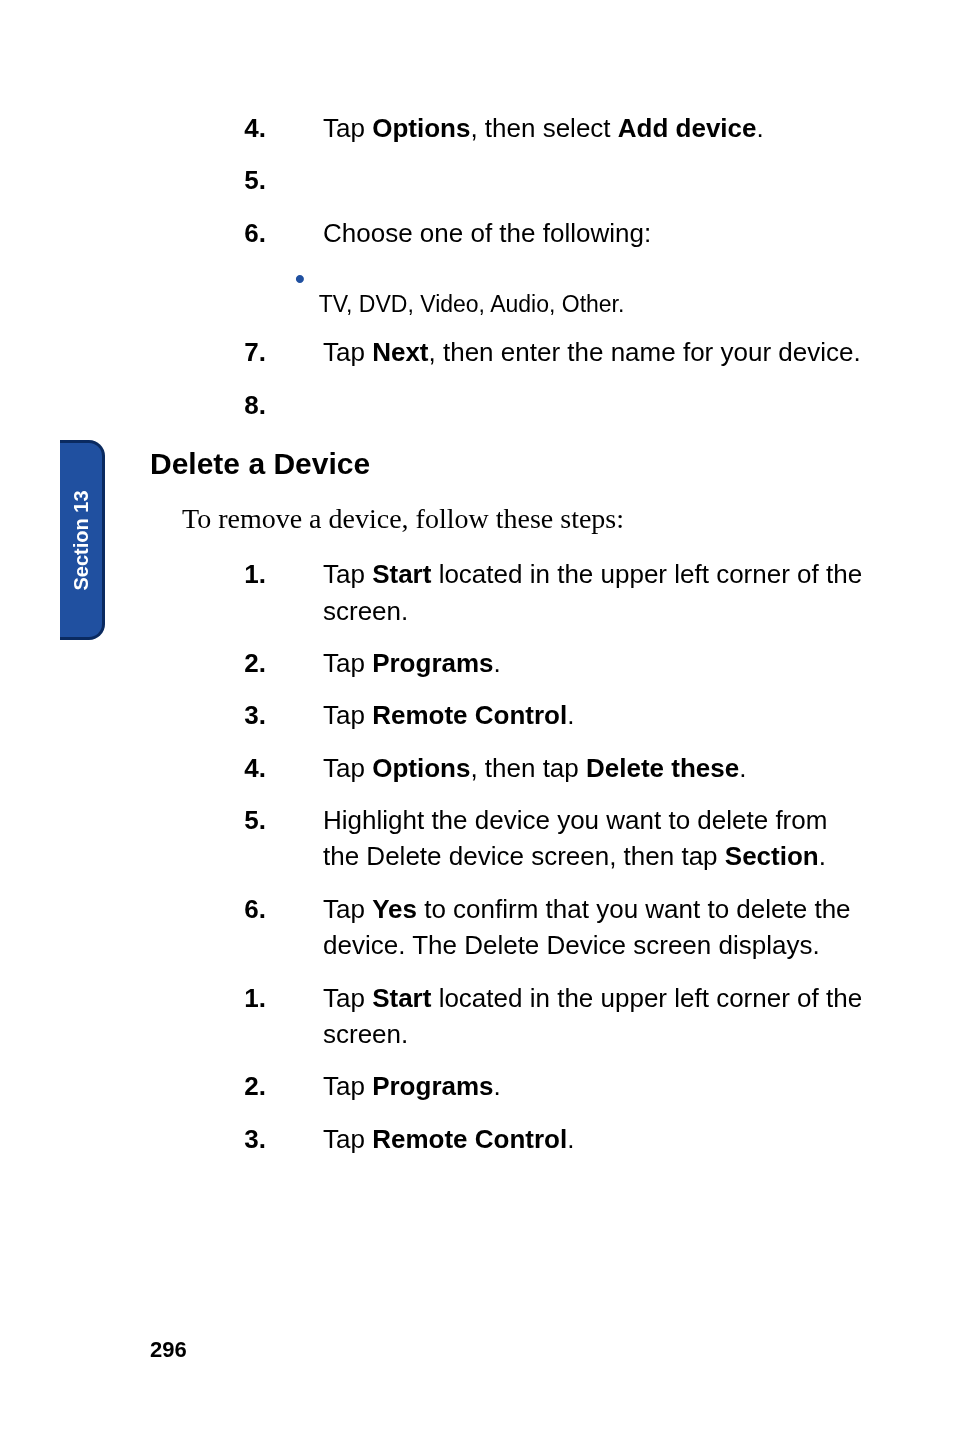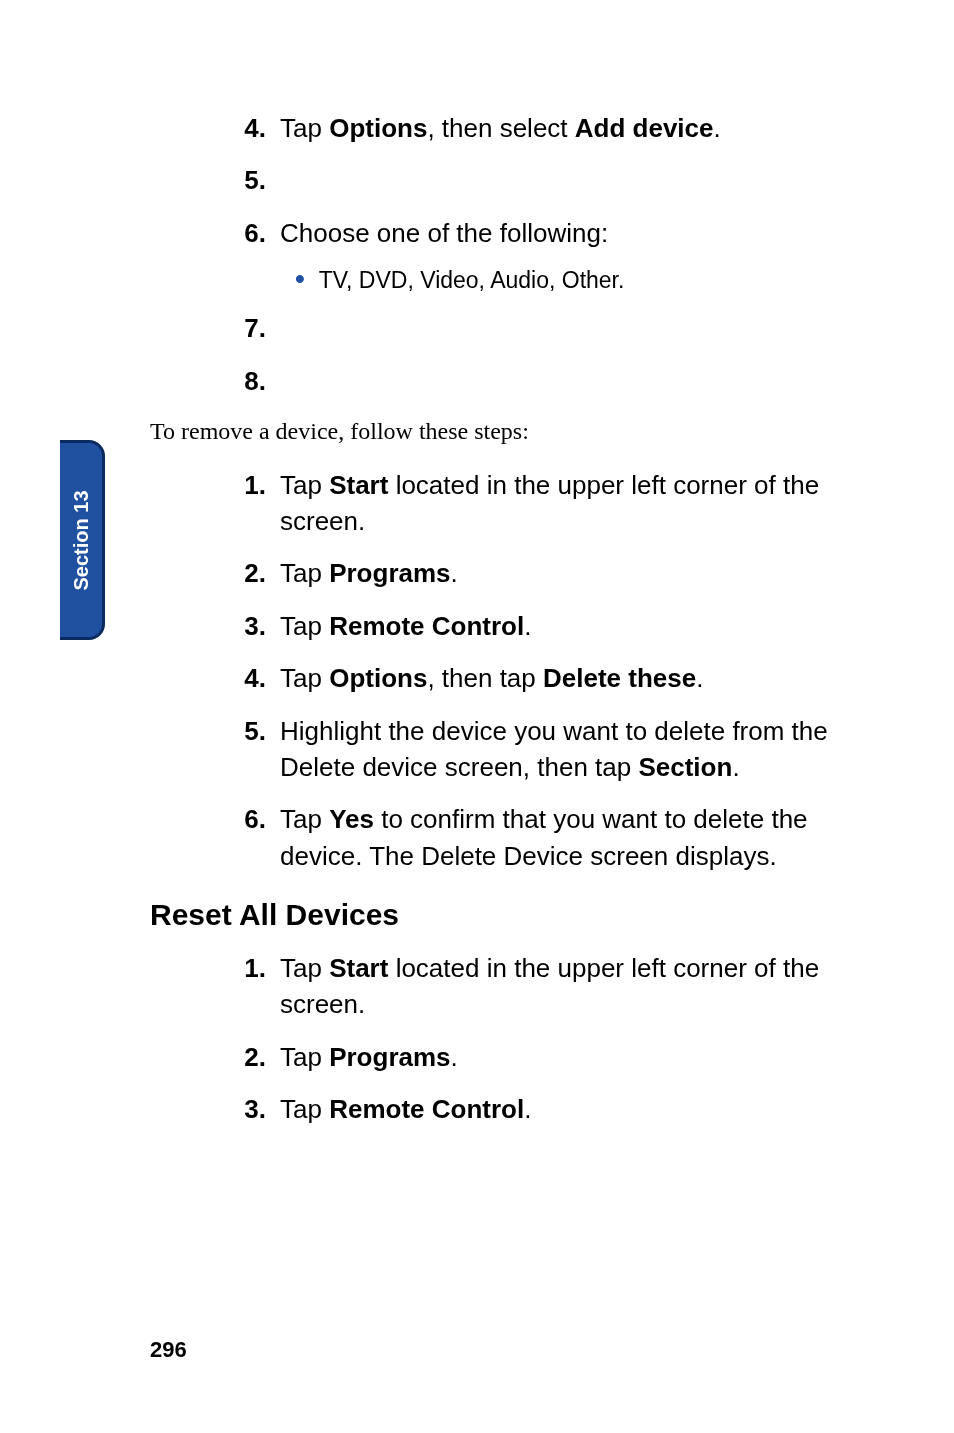--- a/index.html
+++ b/index.html
@@ -51,52 +51,55 @@
       padding-left: 80px;
     }
     .ol-num {
       font-weight: bold;
       min-width: 50px;
       text-align: right;
       padding-right: 14px;
     }
     .ol-text {
       flex: 1;
+      margin-left: 43px;
     }
     .ol-text .b {
       font-weight: bold;
     }
     .bullet-wrap {
       padding-left: 145px;
       margin-bottom: 16px;
       display: flex;
       align-items: flex-start;
       font-size: 23px;
     }
     .bullet-dot {
       color: #2050a0;
       font-size: 28px;
       line-height: 23px;
       margin-right: 14px;
       font-weight: bold;
     }
     .bullet-text {
       font-family: Arial, Helvetica, sans-serif;
+      margin-top: 24px;
     }
     h2 {
       font-size: 30px;
       font-weight: bold;
       margin-top: 24px;
       margin-bottom: 18px;
     }
     .intro {
       font-family: "Palatino Linotype", "Book Antiqua", Palatino, Georgia, serif;
-      font-size: 24px;
+      font-size: 28px;
       line-height: 1.4;
       margin-bottom: 18px;
+      margin-left: 32px;
     }
     .page-num {
       position: absolute;
       left: 150px;
       bottom: 70px;
       font-weight: bold;
       font-size: 22px;
     }
   </style>
 </head>
@@ -123,26 +126,28 @@
     </div>
 
   <div class="bullet-wrap">
     <span class="bullet-dot">•</span>
     <span class="bullet-text">TV, DVD, Video, Audio, Other.</span>
   </div>
 
   <div>
       <div class="ol-item ol-item-indent">
         <div class="ol-num">7.</div>
+        <div class="ol-text">Tap <span class="b">Next</span>, then enter the name for your device.</div>
       </div>
       <div class="ol-item ol-item-indent">
         <div class="ol-num">8.</div>
       </div>
     </div>
 
+  <h2>Delete a Device</h2>
   <p class="intro">To remove a device, follow these steps:</p>
 
   <div>
       <div class="ol-item ol-item-indent">
         <div class="ol-num">1.</div>
         <div class="ol-text">Tap <span class="b">Start</span> located in the upper left corner of the screen.</div>
       </div>
       <div class="ol-item ol-item-indent">
         <div class="ol-num">2.</div>
         <div class="ol-text">Tap <span class="b">Programs</span>.</div>
@@ -158,21 +163,20 @@
       <div class="ol-item ol-item-indent">
         <div class="ol-num">5.</div>
         <div class="ol-text">Highlight the device you want to delete from the Delete device screen, then tap <span class="b">Section</span>.</div>
       </div>
       <div class="ol-item ol-item-indent">
         <div class="ol-num">6.</div>
         <div class="ol-text">Tap <span class="b">Yes</span> to confirm that you want to delete the device. The Delete Device screen displays.</div>
       </div>
     </div>
 
-  <h2>Reset All Devices</h2>
 
   <div>
       <div class="ol-item ol-item-indent">
         <div class="ol-num">1.</div>
         <div class="ol-text">Tap <span class="b">Start</span> located in the upper left corner of the screen.</div>
       </div>
       <div class="ol-item ol-item-indent">
         <div class="ol-num">2.</div>
         <div class="ol-text">Tap <span class="b">Programs</span>.</div>
       </div>

